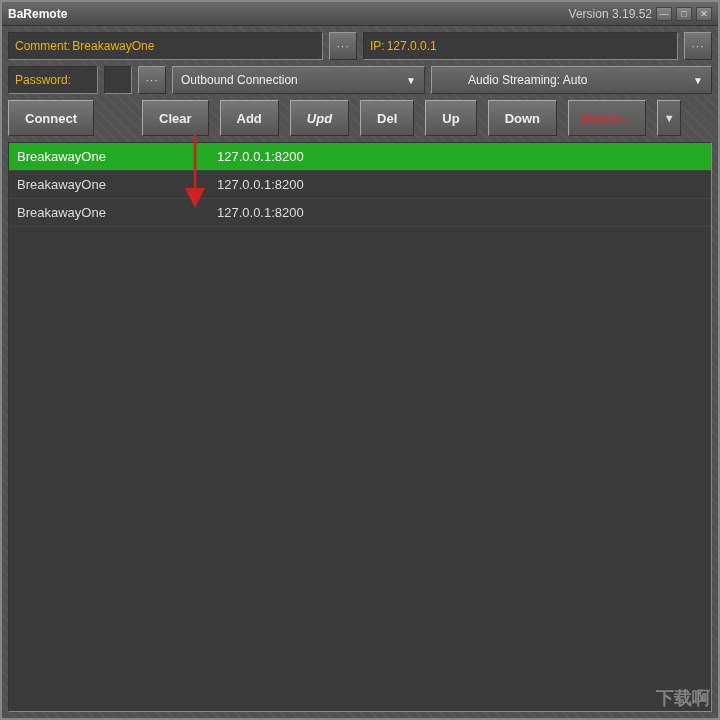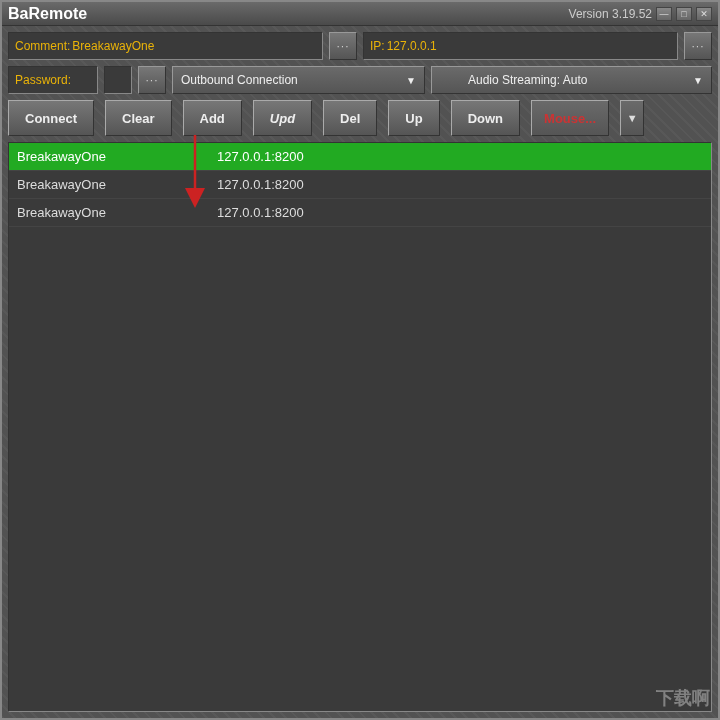--- a/index.html
+++ b/index.html
@@ -27,21 +27,21 @@
       height: 24px;
       display: flex;
       align-items: center;
       justify-content: space-between;
       padding: 0 6px;
       border-bottom: 1px solid #333;
     }
 
     .title-bar-title {
       color: #fff;
-      font-size: 16px;
+      font-size: 12px;
       font-weight: bold;
     }
 
     .title-bar-right {
       display: flex;
       align-items: center;
       gap: 4px;
     }
 
     .title-bar-version {
@@ -176,21 +176,21 @@
       font-weight: bold;
       height: 36px;
       padding: 0 16px;
       cursor: pointer;
       display: flex;
       align-items: center;
       justify-content: center;
     }
 
     .btn-connect { min-width: 80px; }
-    .btn-clear { min-width: 60px; }
+    .btn-clear { min-width: 60px; margin-left: 37px; }
     .btn-add { min-width: 50px; }
     .btn-upd { min-width: 46px; font-style: italic; }
     .btn-del { min-width: 46px; }
     .btn-up { min-width: 46px; }
     .btn-down { min-width: 60px; }
 
     .mouse-btn {
       background: linear-gradient(to bottom, #6a6a6a, #555);
       border: 1px solid #888;
       border-top-color: #aaa;

